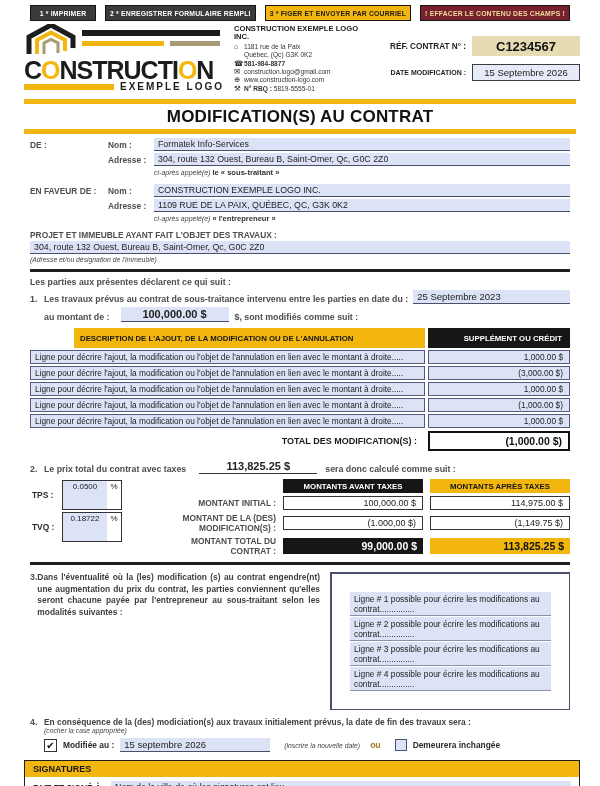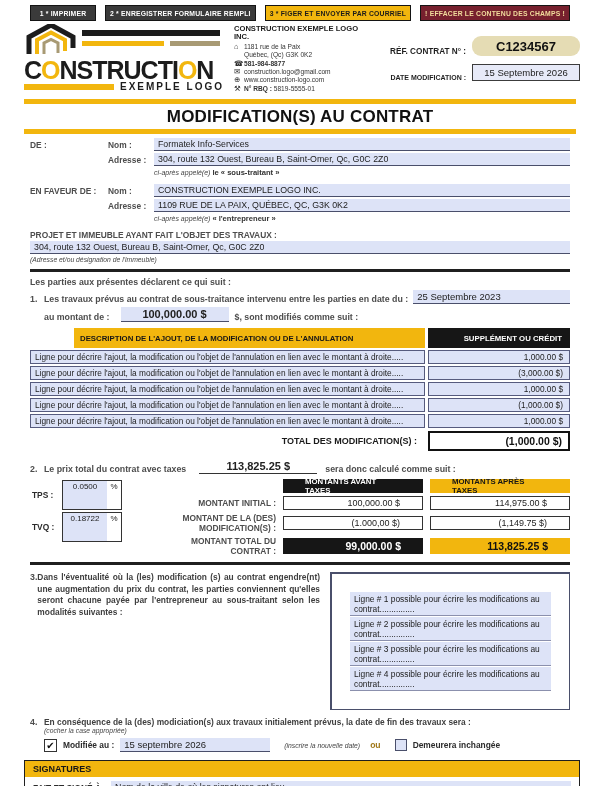--- a/index.html
+++ b/index.html
@@ -25,23 +25,23 @@
   .logo-text .o-yellow { color:#f2b60e; }
   .logo-tagline { display:flex; align-items:center; margin-top:0px; }
   .logo-tagline .ybar { flex:1; height:6px; background:#f2b60e; margin-right:6px; }
   .logo-tagline span { font-weight:bold; font-size:10px; letter-spacing:2px; color:#1c1c1c; }
   .company { width:168px; margin-left:10px; font-size:6.6px; color:#333; line-height:8.4px; padding-top:1px; }
   .company .cname { font-weight:bold; font-size:7.6px; color:#1a1a1a; margin-bottom:1px; }
   .cline { display:flex; }
   .cline .ic { width:10px; font-size:7.5px; color:#2b2b2b; flex:none; }
   .cline .rbq-b { font-weight:bold; }
   .hdr-right { flex:1; padding-top:12px; }
-  .hr-row { display:flex; align-items:flex-end; justify-content:flex-end; margin-bottom:8px;margin-left:15px; }
+  .hr-row { display:flex; align-items:center; justify-content:flex-end; margin-bottom:8px;margin-left:15px; }
   .hr-row .hlabel { font-weight:bold; font-size:8.2px; color:#1f1f1f; margin-right:6px; white-space:nowrap; }
-  .ref-box { width:108px; height:20px; background:#e5dcb4; display:flex; align-items:center; justify-content:center; font-weight:bold; font-size:13px; color:#111;border-radius:9px; }
+  .ref-box { width:108px; height:20px; background:#e5dcb4; display:flex; align-items:center; justify-content:center; font-weight:bold; font-size:13px; color:#111; }
   .date-box { width:108px; height:17px; background:#e7eaf8; border:1px solid #3c3c3c; display:flex; align-items:center; justify-content:center; font-size:9.5px; color:#222; }
   
   .ybar-full { height:5px; background:#f2b60e; margin:2px 24px 0 24px; }
   .doc-title { text-align:center; font-weight:bold; font-size:17px; color:#111; margin:3px 0 2px 0; letter-spacing:.2px; }
   
   .field { background:#dde3f7; border-bottom:1px solid #4a4f6b; font-size:8.8px; color:#222; padding:1px 4px; min-height:13px; }
   
   .parties { margin:4px 30px 0 30px; }
   .prow { display:flex; align-items:flex-end; margin-bottom:2px; }
   .pcol1 { width:78px; font-weight:bold; font-size:8.4px; color:#4d4d4d; padding-bottom:1px; }
@@ -79,21 +79,21 @@
   .sec2-val { width:118px; border-bottom:1.5px solid #333; text-align:center; font-weight:bold; font-size:11px; color:#222; margin:0 8px; padding-bottom:1px; }
   .taxes { position:absolute; left:2px; top:20px; }
   .tax-row { display:flex; align-items:center; margin-bottom:2px; }
   .tax-row .tlab { width:30px; font-weight:bold; font-size:8.4px; color:#2b2b2b; }
   .tax-box { display:flex; border:1px solid #333; height:30px; }
   .tax-box .tval { width:44px; background:#dde3f7; font-size:8px; color:#222; text-align:center; line-height:12px; }
   .tax-box .tpct { width:14px; font-size:8px; text-align:center; line-height:12px; color:#222; }
   .tot-grid { margin-left:120px; }
   .tg-row { display:flex; justify-content:flex-end; align-items:center; margin-bottom:3px; gap:7px; }
   .tg-row .tg-label { flex:1; text-align:right; font-weight:bold; font-size:8.4px; color:#4d4d4d; }
-  .tg-cell { width:140px; height:14px; display:flex; align-items:center; justify-content:flex-end; padding:0 22px; font-size:9px; }
+  .tg-cell { width:140px; height:14px; display:flex; align-items:center; justify-content:flex-end; padding:0 6px; font-size:9px; }
   .tg-cell.hdr-dark { background:#161616; color:#fff; font-weight:bold; font-size:7.8px; justify-content:center; }
   .tg-cell.hdr-yel  { background:#f2b60e; color:#161616; font-weight:bold; font-size:7.8px; justify-content:center; }
   .tg-cell.wbox { background:#fff; border:1px solid #333; color:#222; }
   .tg-cell.dark-final { background:#161616; color:#fff; font-weight:bold; font-size:10.5px; height:16px; }
   .tg-cell.yel-final  { background:#f2b60e; color:#111; font-weight:bold; font-size:10.5px; height:16px; }
   
   .sec3 { margin:7px 30px 0 30px; display:flex; gap:10px; }
   .sec3-left { width:290px; display:flex; }
   .sec3-left .txt { font-weight:bold; font-size:8.4px; color:#3f3f3f; text-align:justify; line-height:11.5px; }
   .sec3-box { flex:1; border:2px solid #4a4f6b; border-right-width:1px; border-bottom-width:1px; padding:18px; background:#fff; }

